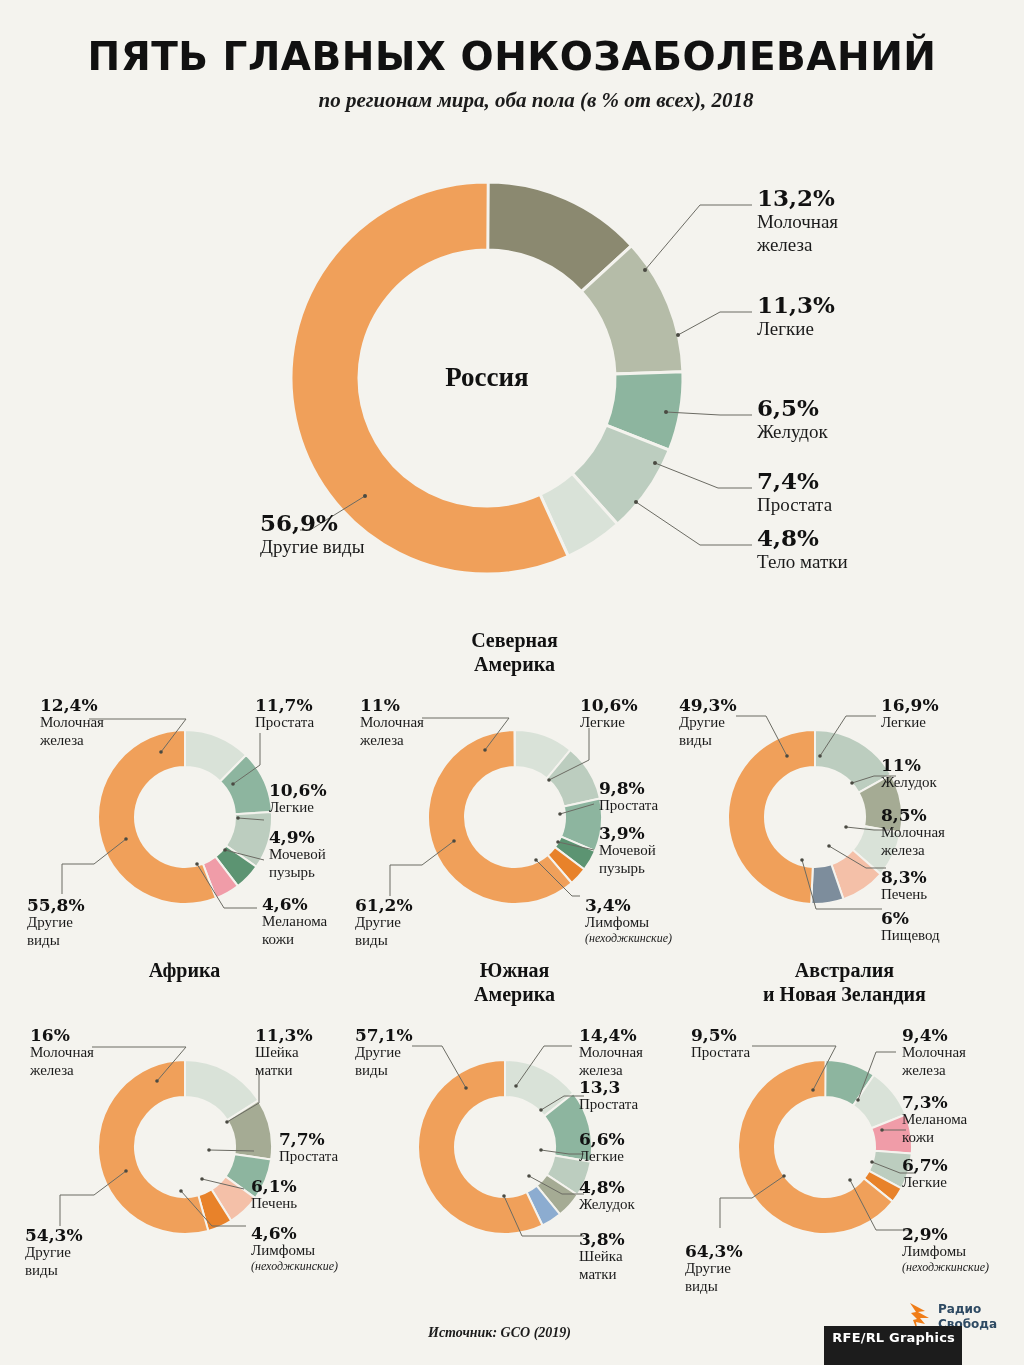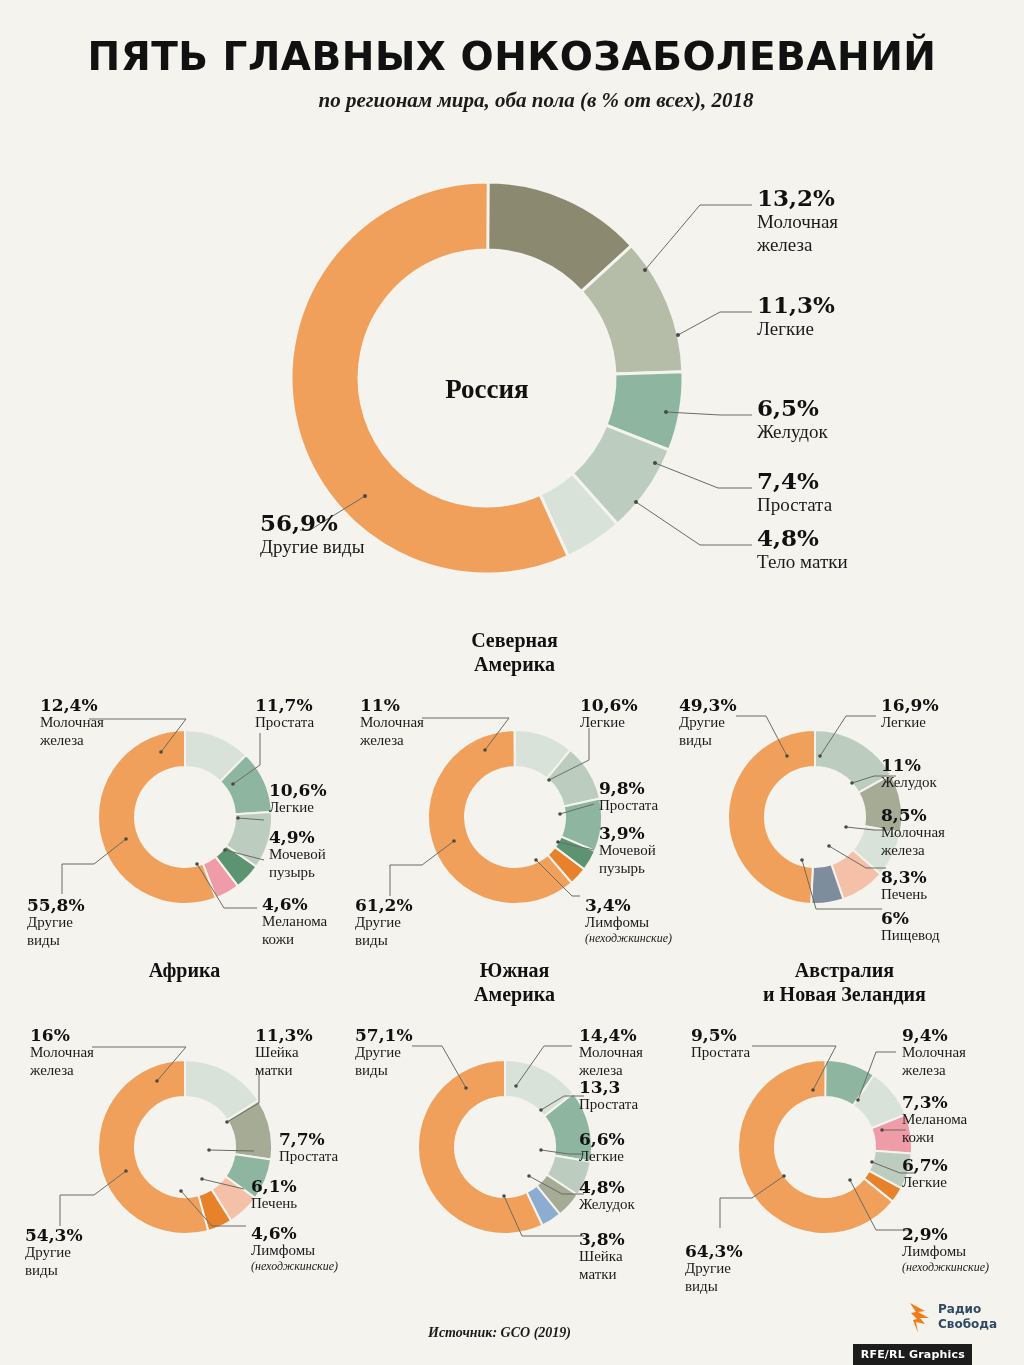--- a/index.html
+++ b/index.html
@@ -31,21 +31,21 @@
     font-style:italic;
     font-weight:bold;
     font-size:21px;
     color:#1b1b1b;
     margin-left:24px;
   }
 
   
   .main-chart { position:absolute; left:287px; top:178px; width:400px; height:400px; }
   .center-label {
-    position:absolute; left:287px; top:374px; width:400px;
+    position:absolute; left:287px; top:362px; width:400px;
     text-align:center;
     font-weight:bold; font-size:27px;
     font-family:"Liberation Serif", serif;
     color:#111;
   }
 
   
   .cl { position:absolute; font-family:"Liberation Serif", serif; }
   .cl .pct {
     font-weight:bold; font-size:23px; line-height:1.05; color:#111;
@@ -80,24 +80,24 @@
     font-style:italic; font-weight:bold; font-size:14px;
     font-family:"Liberation Serif", serif; color:#1b1b1b;
   }
   .logo { position:absolute; left:908px; top:1302px; width:110px; height:34px; }
   .logo .txt {
     position:absolute; left:30px; top:0px;
     font-family:"DejaVu Sans", sans-serif; font-weight:bold;
     font-size:12px; line-height:1.25; color:#2e4a63;
   }
   .badge {
-    position:absolute; right:4px; bottom:0;
+    position:absolute; right:14px; bottom:0;
     background:#1c1c1c; color:#fff;
     font-family:"DejaVu Sans", sans-serif; font-weight:bold;
-    font-size:11px; padding:4px 7px 4px 8px;
+    font-size:13px; padding:4px 7px 20px 8px;
     letter-spacing:0.2px;
   }
 </style>
 </head>
 <body>
 
 <div class="page">
 
   <div class="title">ПЯТЬ ГЛАВНЫХ ОНКОЗАБОЛЕВАНИЙ</div>
   <div class="subtitle">по регионам мира, оба пола (в % от всех), 2018</div>

